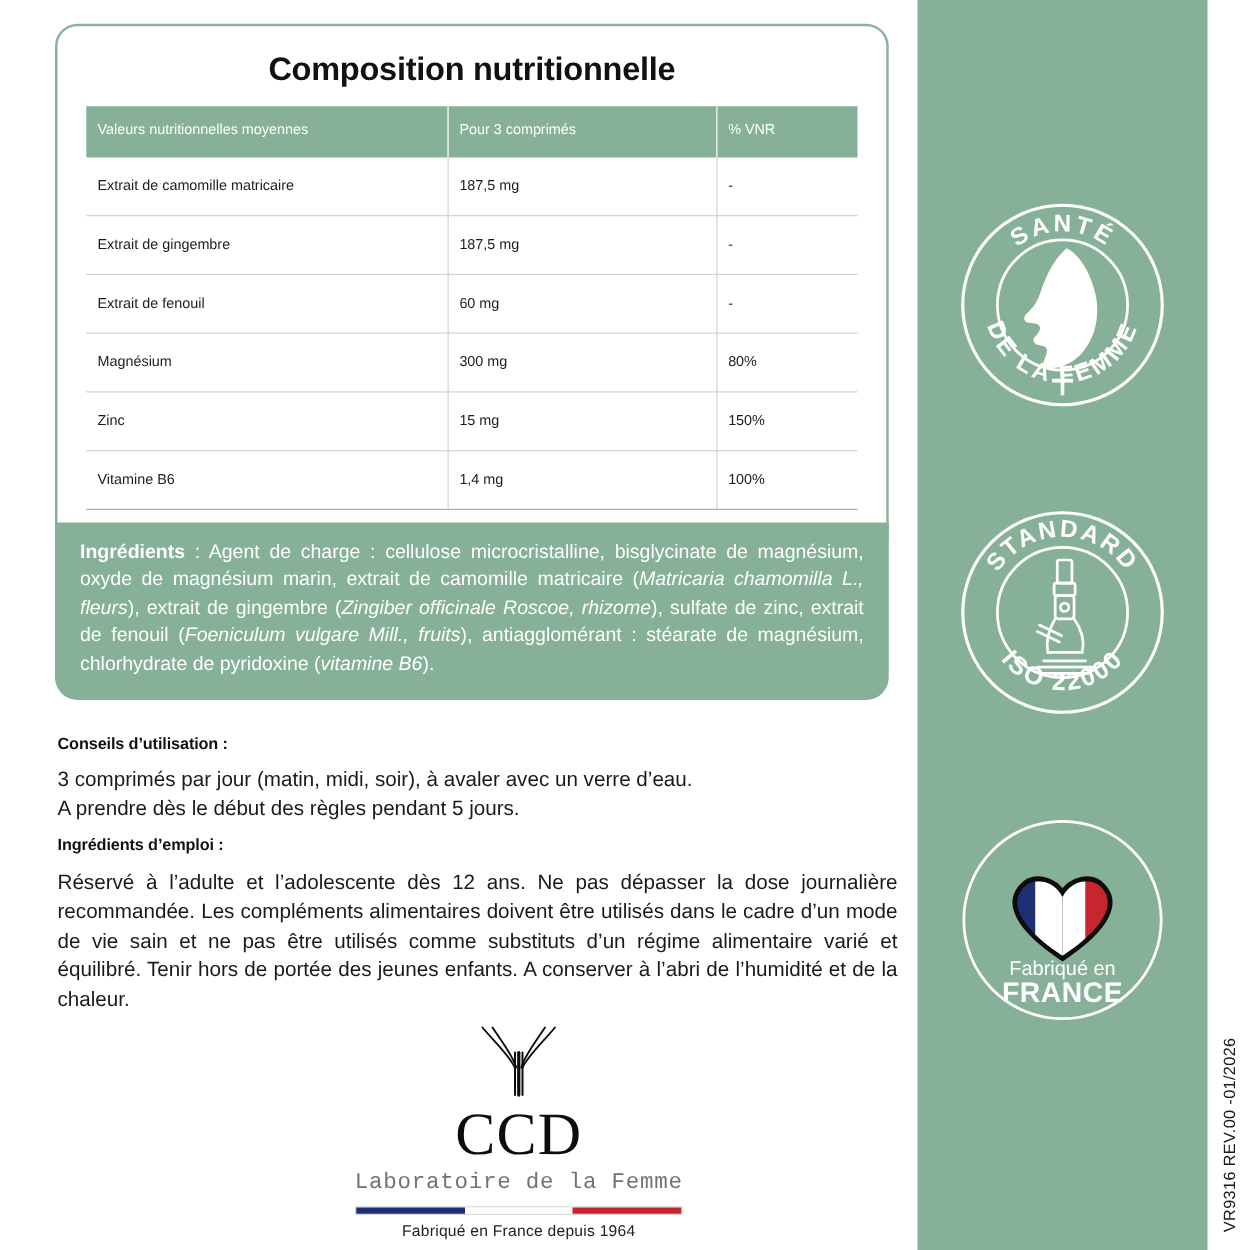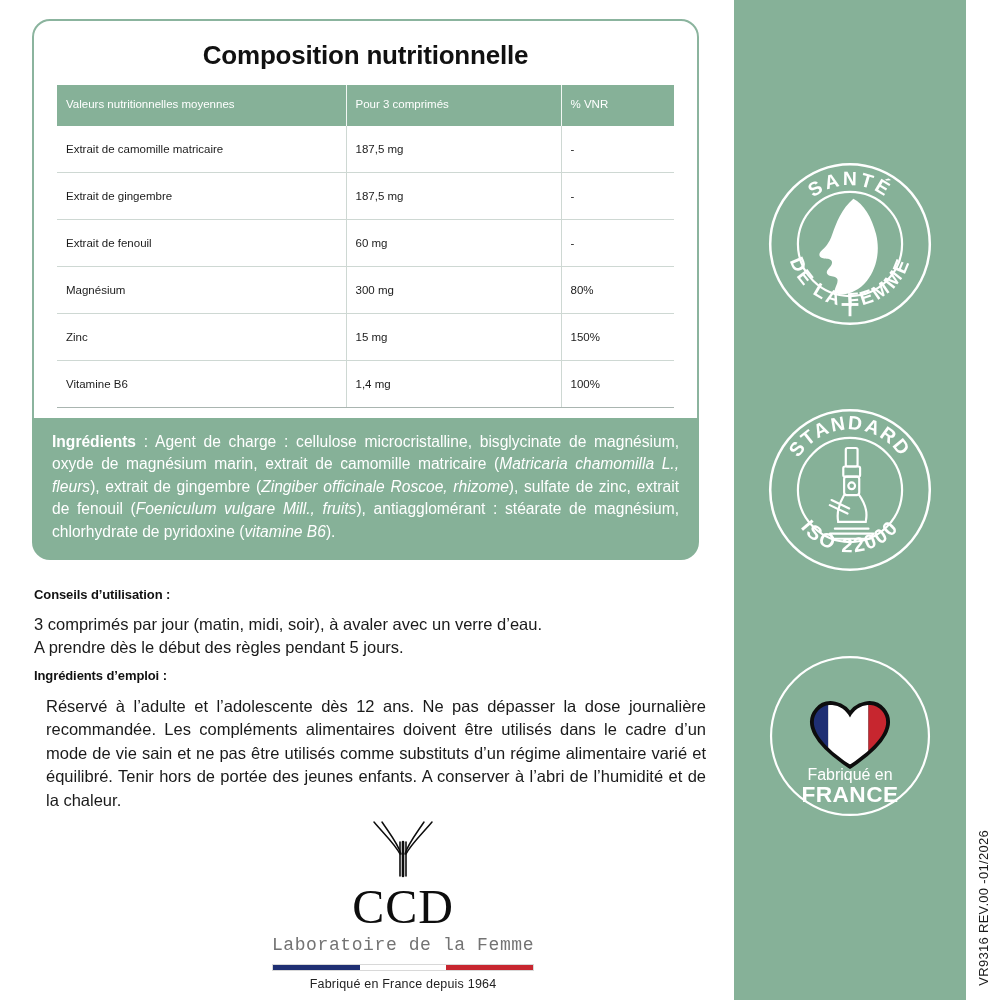--- a/index.html
+++ b/index.html
@@ -60,21 +60,21 @@
   }
   #ref-code span {
     writing-mode: vertical-rl;
     transform: rotate(180deg);
     white-space: nowrap;
   }
 
   
   #left-content {
     position: absolute;
-    left: 4px;
+    left: 16px;
     top: 0;
     width: 870px;
     height: 1000px;
   }
 
   
   #nutrition-card {
     position: absolute;
     left: 28px;
     top: 19px;
@@ -186,21 +186,20 @@
     position: absolute;
     left: 30px;
     top: 668px;
     width: 672px;
   }
   #precautions-block .body-text {
     margin-top: 12px;
     text-align: justify;
     text-justify: inter-word;
     line-height: 1.42;
-    margin-left: 12px;
   }
 
   
   #ccd-logo {
     position: absolute;
     left: 0;
     top: 820px;
     width: 734px;
     display: flex;
     flex-direction: column;

